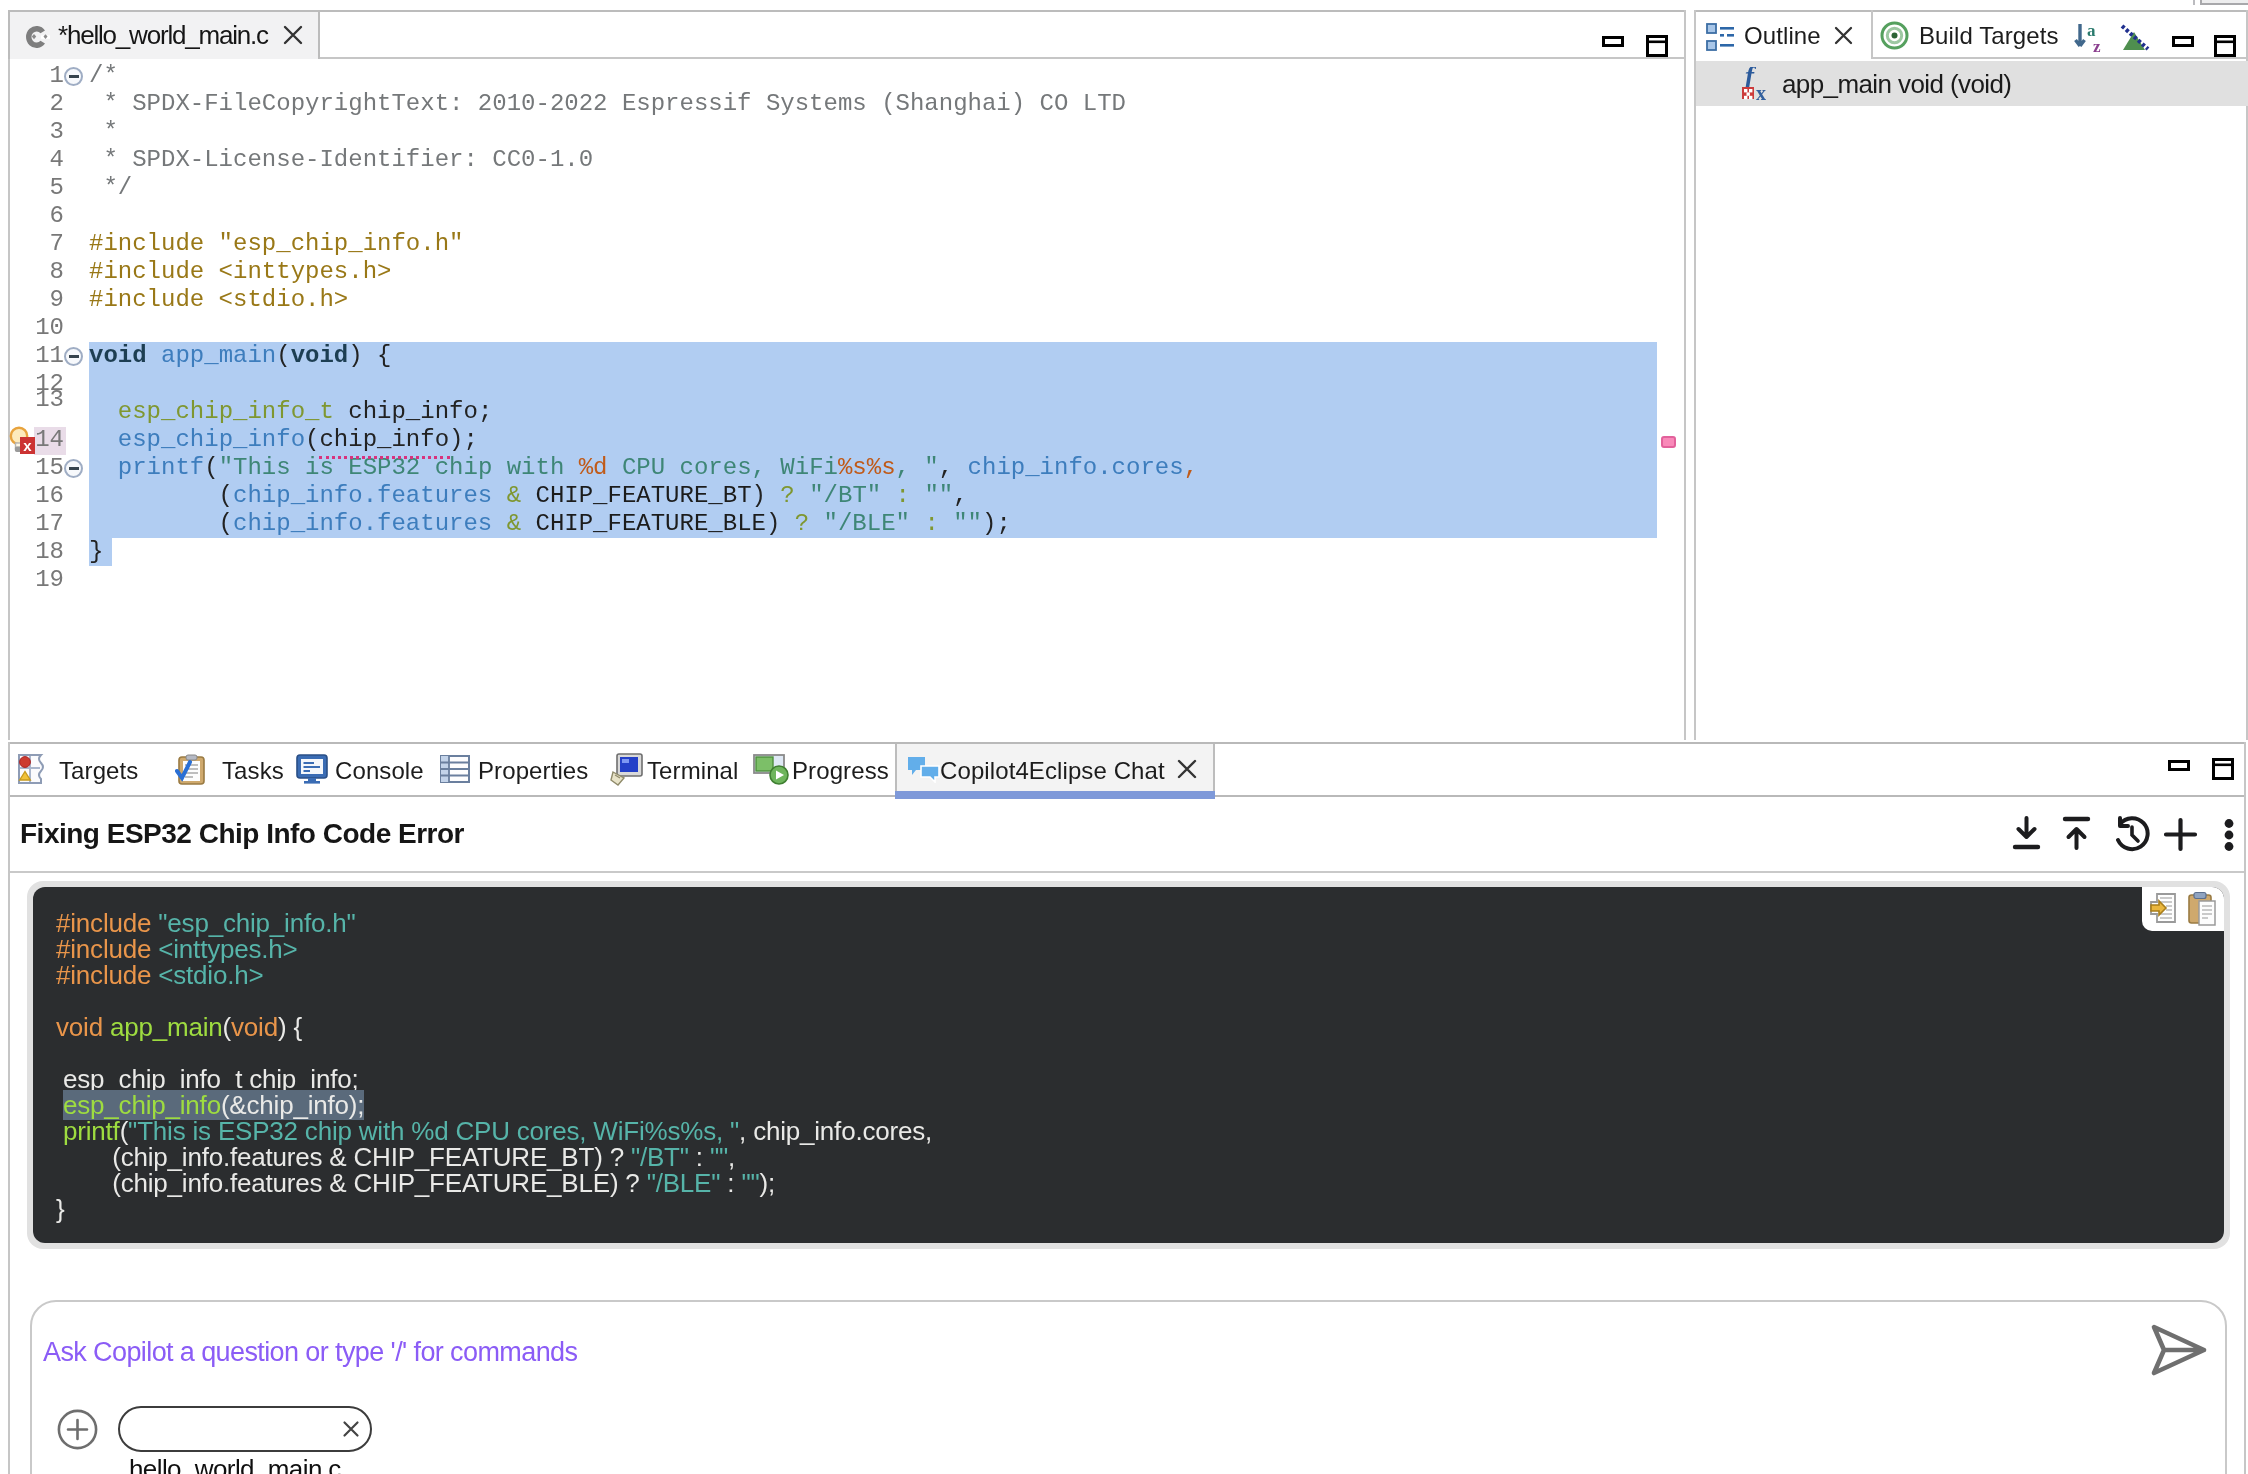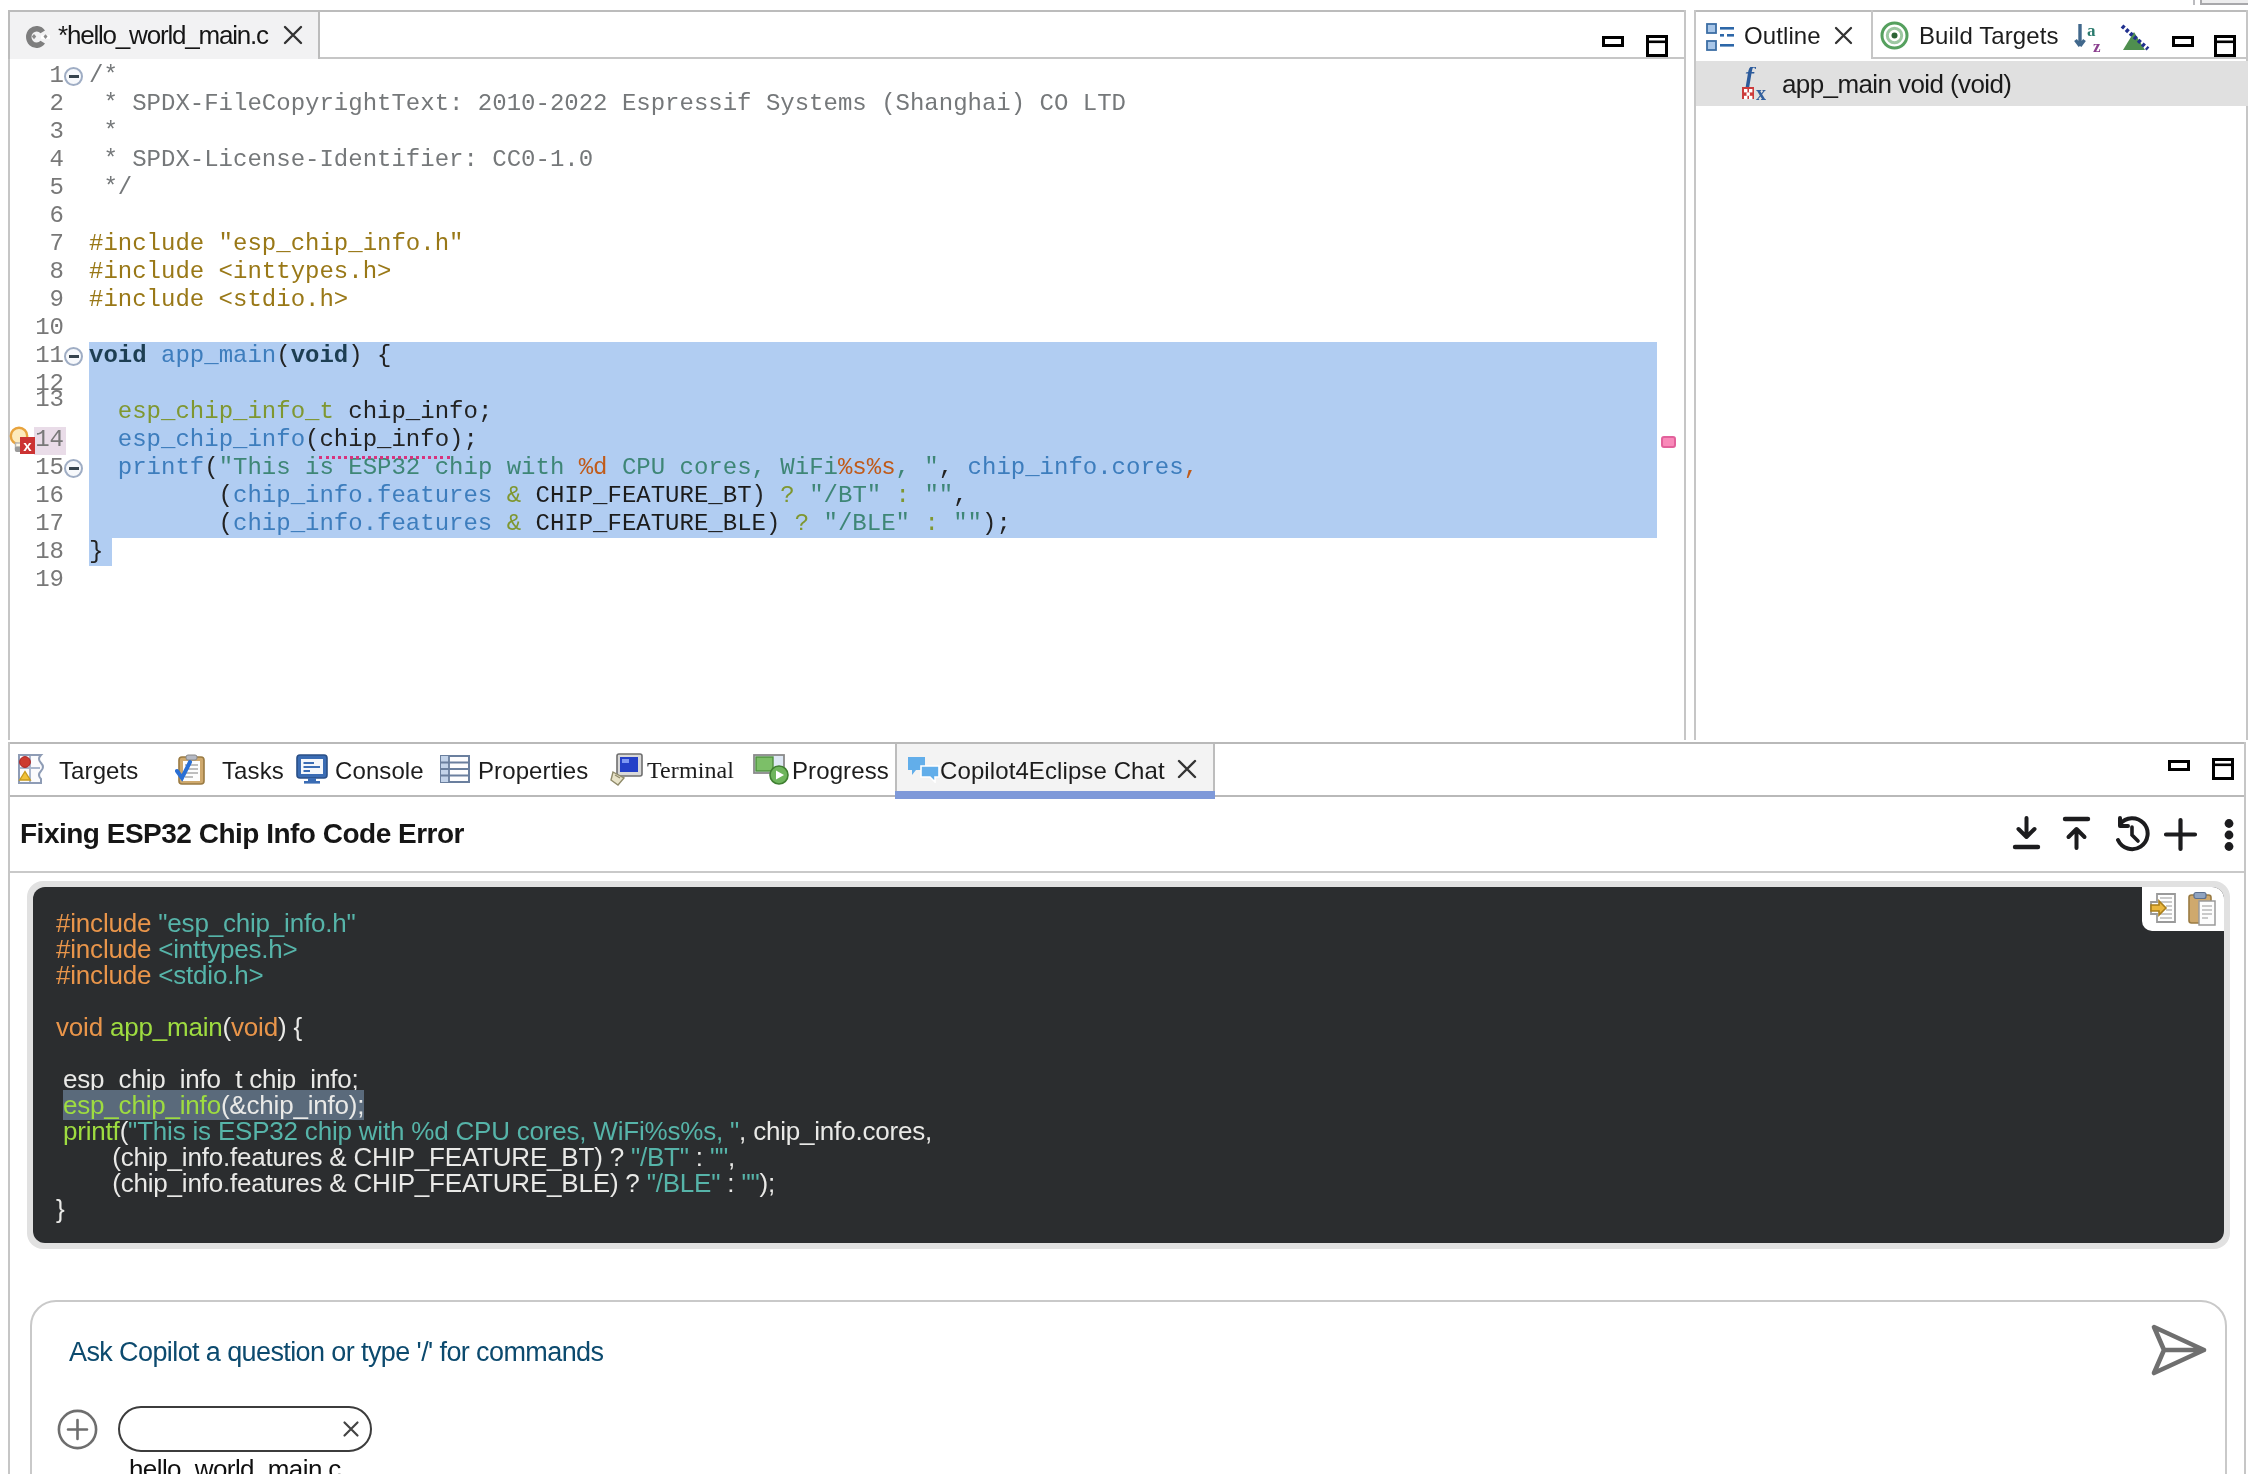--- a/index.html
+++ b/index.html
@@ -233,21 +233,21 @@
 <path d="M10 3 V29 M2 9.5 H30 M2 16 H30 M2 22.5 H30" stroke="#6a7f9e" stroke-width="1.8"></path>
 </svg>
 <div class="abs tablbl" style="left:470px;top:2px;height:37px;line-height:53px;">Properties</div>
 <svg class="abs" style="left:602px;top:10px;" width="34" height="34" viewBox="0 0 34 34">
 <rect x="7" y="2" width="25" height="22" rx="2" fill="#d9d9d9" stroke="#6f6f6f" stroke-width="1.6"></rect>
 <rect x="10" y="5" width="18" height="15" fill="#2440c8"></rect>
 <rect x="12" y="7" width="7" height="4" fill="#7e97f2"></rect>
 <path d="M3 20 L14 26 L8 33 L1 28 Z" fill="#e8e3c8" stroke="#8f8a6a" stroke-width="1.4"></path>
 <path d="M5 23 L10 26" stroke="#8f8a6a" stroke-width="1.3"></path>
 </svg>
-<div class="abs tablbl" style="left:639px;top:2px;height:51px;line-height:53px;font-family:Liberation Serif, serif;">Terminal</div>
+<div class="abs tablbl" style="left:639px;top:2px;height:51px;line-height:53px;">Terminal</div>
 <svg class="abs" style="left:745px;top:12px;" width="36" height="32" viewBox="0 0 36 32">
 <rect x="1" y="1" width="30" height="18" fill="#dfe9f5" stroke="#8a8a8a" stroke-width="1.8"></rect>
 <rect x="3" y="3" width="17" height="14" fill="#7cbf68" stroke="#4d8f3c" stroke-width="1.4"></rect>
 <circle cx="26" cy="21" r="9" fill="#6eb55c" stroke="#3f7f31" stroke-width="1.6"></circle>
 <path d="M23 16.5 L31 21 L23 25.5 Z" fill="#fff"></path>
 </svg>
 <div class="abs tablbl" style="left:784px;top:2px;height:51px;line-height:53px;">Progress</div>
 <svg class="abs" style="left:898px;top:13px;" width="36" height="28" viewBox="0 0 36 28">
 <path d="M2 2 h17 v13 h-9 l-4 5 v-5 h-4 Z" fill="#62aeea"></path>
 <path d="M15 11 h18 v11 h-4 v5 l-5 -5 h-9 Z" fill="#62aeea" stroke="#fff" stroke-width="1.6"></path>
@@ -311,21 +311,21 @@
 <div class="chatline"></div>
 <div class="chatline"> esp_chip_info_t chip_info;</div>
 <div class="chatline"> <span class="chl"><span class="cg">esp_chip_info</span>(&amp;chip_info);</span></div>
 <div class="chatline"> <span class="cg">printf</span>(<span class="ct">"This is ESP32 chip with %d CPU cores, WiFi%s%s, "</span>, chip_info.cores,</div>
 <div class="chatline">        (chip_info.features &amp; CHIP_FEATURE_BT) ? <span class="ct">"/BT"</span> : <span class="ct">""</span>,</div>
 <div class="chatline">        (chip_info.features &amp; CHIP_FEATURE_BLE) ? <span class="ct">"/BLE"</span> : <span class="ct">""</span>);</div>
 <div class="chatline">}</div>
 </div>
 </div>
 <div class="abs" style="left:30px;top:1300px;width:2197px;height:200px;border:2px solid #c9c9c9;border-radius:26px;box-sizing:border-box;"></div>
-<div class="abs" style="left:69px;top:1337px;font-size:27px;color:#0c4a6e;letter-spacing:-0.6px;">Ask Copilot a question or type '/' for commands</div>
+<div class="abs" style="left:43px;top:1337px;font-size:27px;color:#8b5cf6;letter-spacing:-0.6px;">Ask Copilot a question or type '/' for commands</div>
 <svg class="abs" style="left:2146px;top:1320px;" width="64" height="60" viewBox="0 0 64 60">
 <path d="M8 7 L58 30 L8 53 L18 30 Z M18 30 L58 30" fill="none" stroke="#6f6f6f" stroke-width="4.6" stroke-linejoin="round" stroke-linecap="round"></path>
 </svg>
 <svg class="abs" style="left:57px;top:1409px;" width="41" height="41" viewBox="0 0 41 41">
 <circle cx="20.5" cy="20.5" r="18.6" fill="none" stroke="#6e6e6e" stroke-width="2.6"></circle>
 <path d="M20.5 11 V30 M11 20.5 H30" stroke="#6e6e6e" stroke-width="2.6" stroke-linecap="round"></path>
 </svg>
 <div class="abs" style="left:118px;top:1406px;width:254px;height:46px;border:2.4px solid #3c3c3c;border-radius:24px;box-sizing:border-box;"></div>
 <div class="abs" style="left:129px;top:1406px;height:58px;line-height:47px;font-size:26px;letter-spacing:-0.6px;color:#0f0f0f;margin-top:40px;">hello_world_main.c</div>
 <svg class="abs" style="left:341px;top:1419px;" width="20" height="20" viewBox="0 0 20 20">

